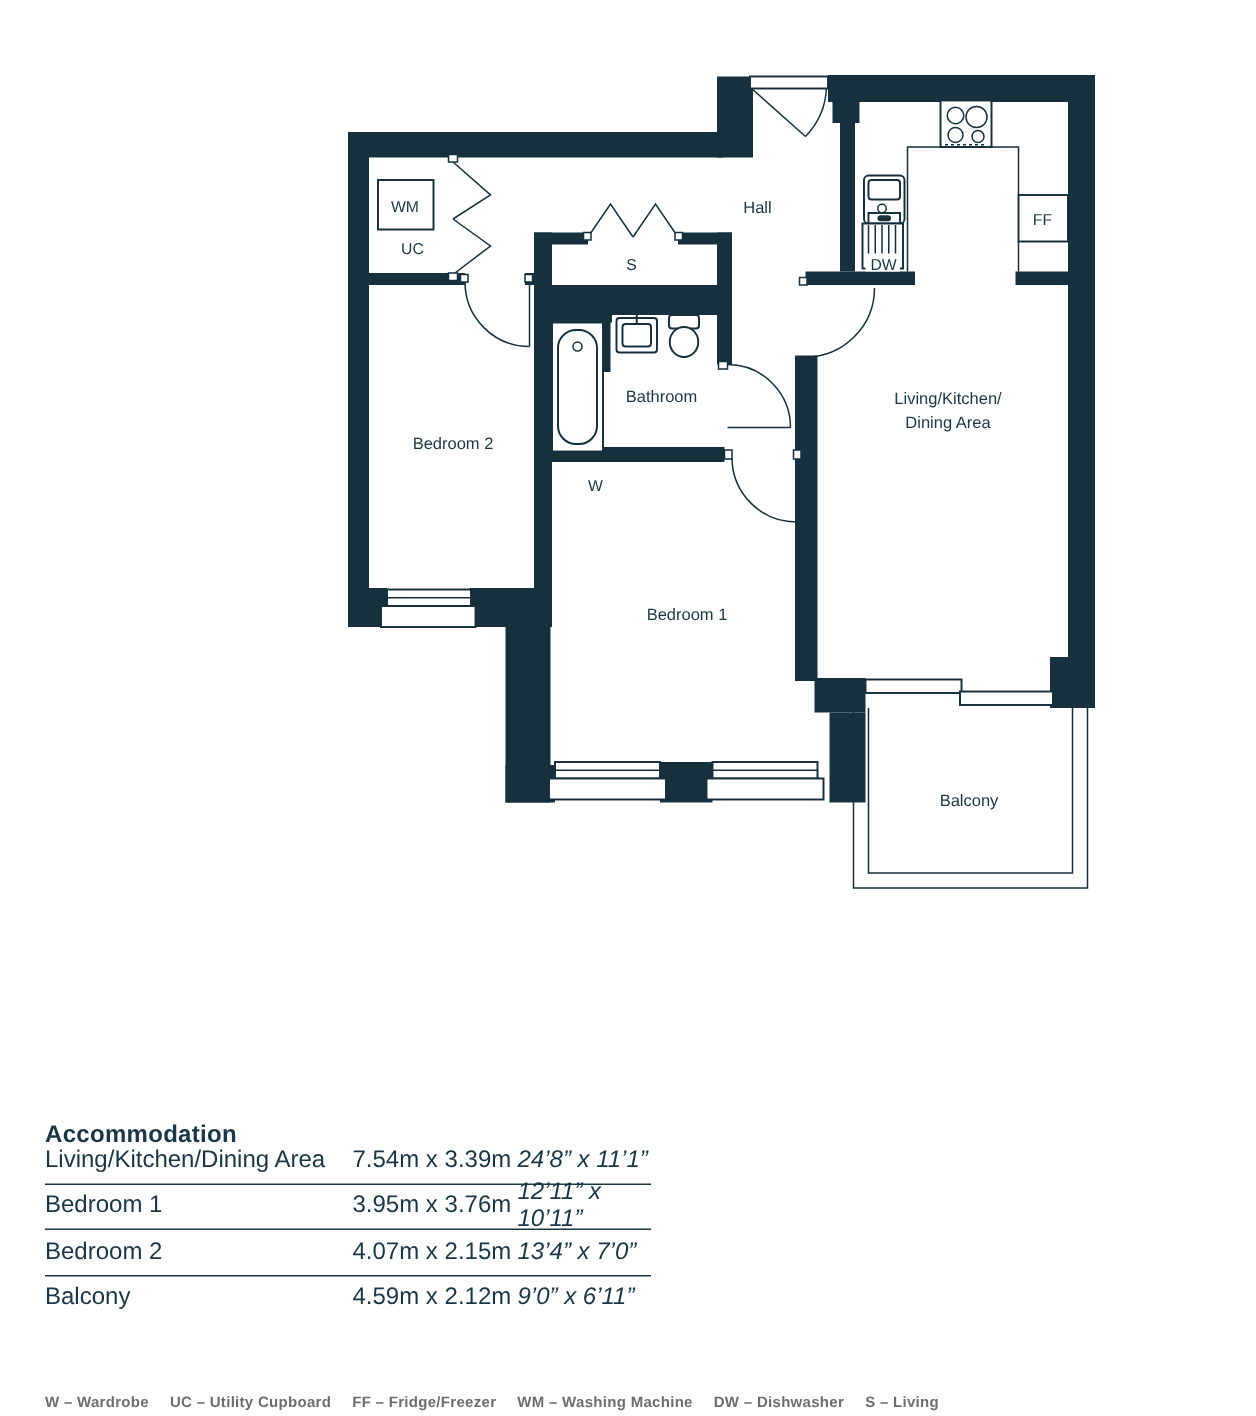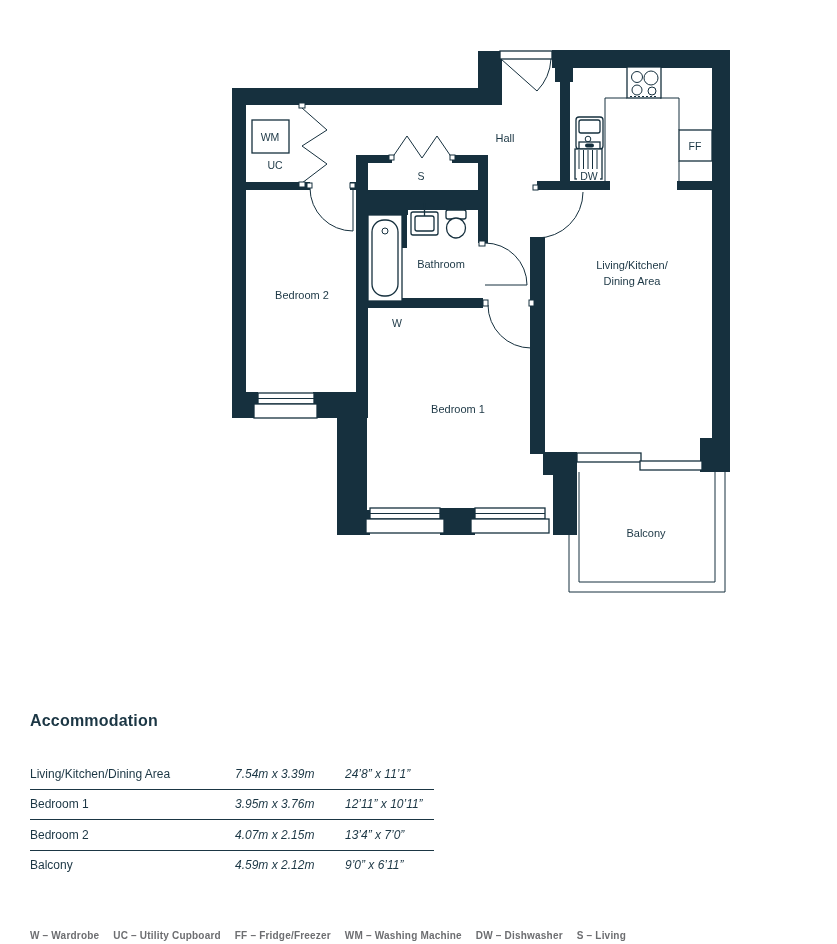--- a/index.html
+++ b/index.html
@@ -12,32 +12,32 @@
   #plan{position:absolute;left:0;top:0;}
   .wall{fill:var(--wall);stroke:none;}
   .ln{fill:none;stroke:var(--wall);stroke-width:1.3;}
   .thin{fill:none;stroke:var(--wall);stroke-width:1;}
   .fx{fill:#ffffff;stroke:var(--wall);stroke-width:1.3;}
   .jamb{fill:#ffffff;stroke:var(--wall);stroke-width:1;}
   .lbl{fill:var(--ink);font-family:"Liberation Sans",sans-serif;font-size:11px;text-anchor:middle;}
   .lbl-s{fill:var(--ink);font-family:"Liberation Sans",sans-serif;font-size:10.5px;text-anchor:middle;}
   
   #acc-title{
-    position:absolute;left:30px;top:712px;margin:0;
+    position:absolute;left:30px;top:748px;margin:0;
     font-size:16px;font-weight:bold;color:var(--ink);letter-spacing:.2px;
   }
   #acc-table{position:absolute;left:30px;top:759px;width:404px;}
   .acc-row{
     display:flex;align-items:center;height:29.5px;
     border-bottom:1.5px solid var(--ink);
-    font-size:12px;color:var(--ink);
+    font-size:16px;color:var(--ink);
   }
   .acc-row:last-child{border-bottom:none;}
   .acc-row .c1{width:205px;}
-  .acc-row .c2{width:110px;font-style:italic;}
+  .acc-row .c2{width:110px;}
   .acc-row .c3{flex:1;font-style:italic;}
   .acc-row.total{font-weight:bold;}
   
   #legend{
     position:absolute;left:30px;top:930px;display:flex;gap:14px;
     font-size:10px;font-weight:bold;color:var(--muted);letter-spacing:.2px;white-space:nowrap;
   }
 </style>
 </head>
 <body>

